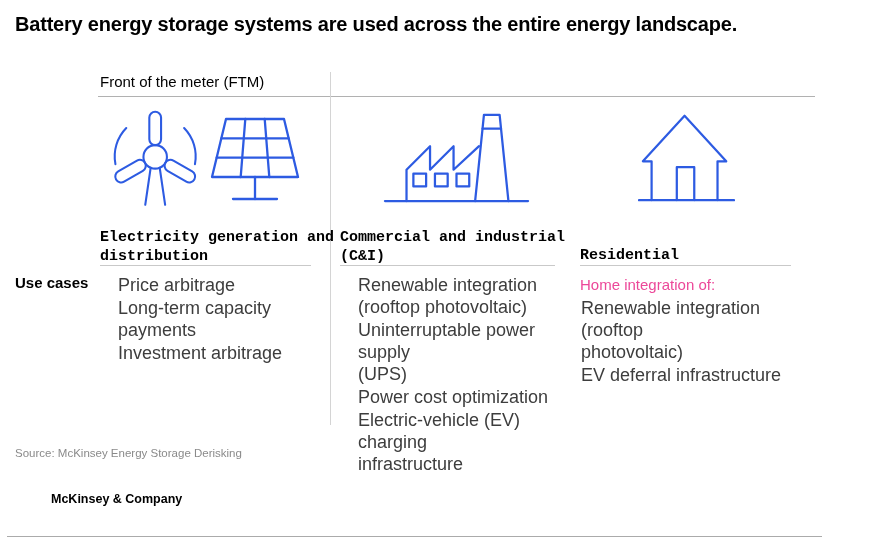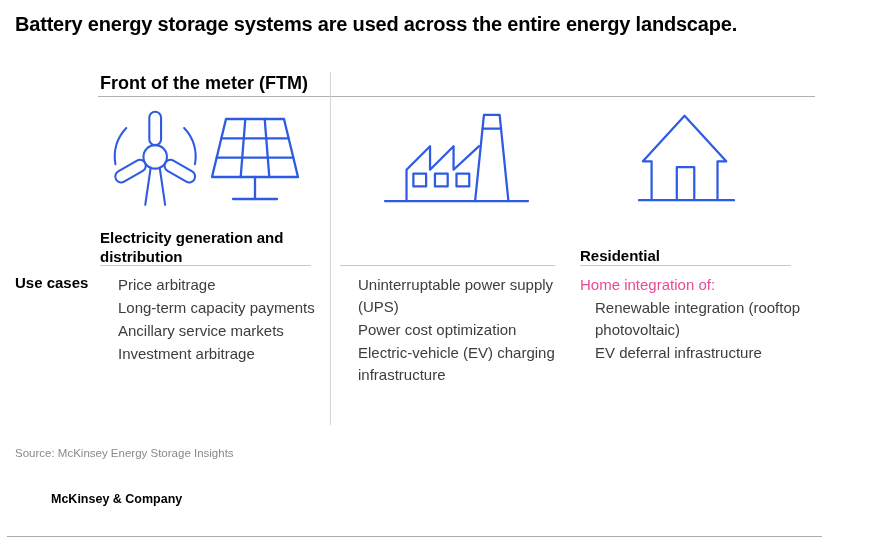--- a/index.html
+++ b/index.html
@@ -1,36 +1,36 @@
 <!DOCTYPE html>
 <html><head>
 <meta charset="utf-8">
 <style>
   html,body{margin:0;padding:0;background:#fff;}
   .canvas{position:relative;width:875px;height:555px;background:#fff;
           font-family:"Liberation Sans",sans-serif;color:#000;overflow:hidden;}
   .abs{position:absolute;}
   .pre{white-space:pre-line;}
   h1.title{left:15px;top:13px;margin:0;font-size:20px;font-weight:700;letter-spacing:-0.2px;}
-  .meter-header{top:73px;font-size:18px;font-weight:700;}
+  .meter-header{top:73px;font-size:15px;font-weight:400;}
   .ftm{left:100px;}
   .btm{left:341px;}
   .rule{height:1px;background:#b1b1b1;}
   .header-rule{left:98px;top:96px;width:717px;}
   .vdivider{left:330px;top:72px;width:1px;height:353px;background:#d4d4d4;}
-  .cat-heading{font-size:15px;font-weight:700;line-height:19px;}
+  .cat-heading{font-size:15px;font-weight:700;line-height:19px;font-family:Liberation Mono, monospace;}
   .cat-underline{height:1px;background:#c9c9c9;top:265px;}
   .u1{left:100px;width:211px;}
   .u2{left:340px;width:215px;}
   .u3{left:580px;width:211px;}
   .row-label{left:15px;top:274px;font-size:15px;font-weight:700;}
-  .uc-list{list-style:none;margin:0;padding:0;font-size:15px;line-height:22px;color:#3d3d3d;}
+  .uc-list{list-style:none;margin:0;padding:0;font-size:18px;line-height:22px;color:#3d3d3d;}
   .uc-list li{margin:0 0 1px 0;}
   .intro{margin:0 0 1px 0;font-size:15px;line-height:22px;color:#ec4899;}
-  .indent li{margin-left:15px;}
+  .indent li{margin-left:1px;}
   .source{left:15px;top:447px;font-size:11.5px;color:#8a8a8a;}
   .brand{left:15px;top:492px;font-size:12.5px;font-weight:700;color:#000;padding-left:36px;}
   .bottom-rule{left:7px;top:536px;width:815px;height:1px;background:#ababab;}
   svg{display:block;}
   .ico path,.ico rect,.ico circle,.ico line{fill:none;stroke:#2d5be2;stroke-width:2.3;
       stroke-linecap:round;stroke-linejoin:round;}
 </style>
 </head>
 <body>
 
@@ -82,48 +82,51 @@
   <div class="abs" style="left:638px;top:108px;">
     <svg class="ico" width="97" height="95" viewBox="0 0 100 98">
       <path d="M1 95 H99"></path>
       <path d="M14 95 V55 H5 L48 8 L91 55 H82 V95"></path>
       <path d="M40 95 V61 H58 V95"></path>
     </svg>
   </div>
 
   <div class="abs cat-heading pre" style="left:100px;top:228px;">Electricity generation and
 distribution</div>
+  <div class="abs cat-heading pre" style="left:340px;top:228px;">Commercial and industrial
+(C&amp;I)</div>
   <div class="abs cat-heading" style="left:580px;top:246px;text-align:center;">Residential</div>
   <div class="abs cat-underline u1"></div>
   <div class="abs cat-underline u2"></div>
   <div class="abs cat-underline u3"></div>
 
   <div class="abs row-label">Use cases</div>
 
   <ul class="abs uc-list" style="left:118px;top:274px;width:212px;">
     <li class="pre">Price arbitrage</li>
     <li class="pre">Long-term capacity payments</li>
-    <li class="pre">Ancillary service markets</li>
     <li class="pre">Investment arbitrage</li>
   </ul>
 
   <ul class="abs uc-list" style="left:358px;top:274px;width:218px;">
+    <li class="pre">Renewable integration
+(rooftop photovoltaic)</li>
     <li class="pre">Uninterruptable power supply
 (UPS)</li>
     <li class="pre">Power cost optimization</li>
     <li class="pre">Electric-vehicle (EV) charging
 infrastructure</li>
   </ul>
 
   <div class="abs" style="left:580px;top:274px;width:232px;">
     <p class="intro">Home integration of:</p>
     <ul class="uc-list indent">
       <li class="pre">Renewable integration (rooftop
 photovoltaic)</li>
       <li class="pre">EV deferral infrastructure</li>
     </ul>
   </div>
 
-  <div class="abs source">Source: McKinsey Energy Storage Insights</div>
+  <div class="abs source">Source: McKinsey Energy Storage Derisking</div>
   <div class="abs brand">McKinsey &amp; Company</div>
   <div class="abs bottom-rule"></div>
 
 </div>
 
 </body></html>

